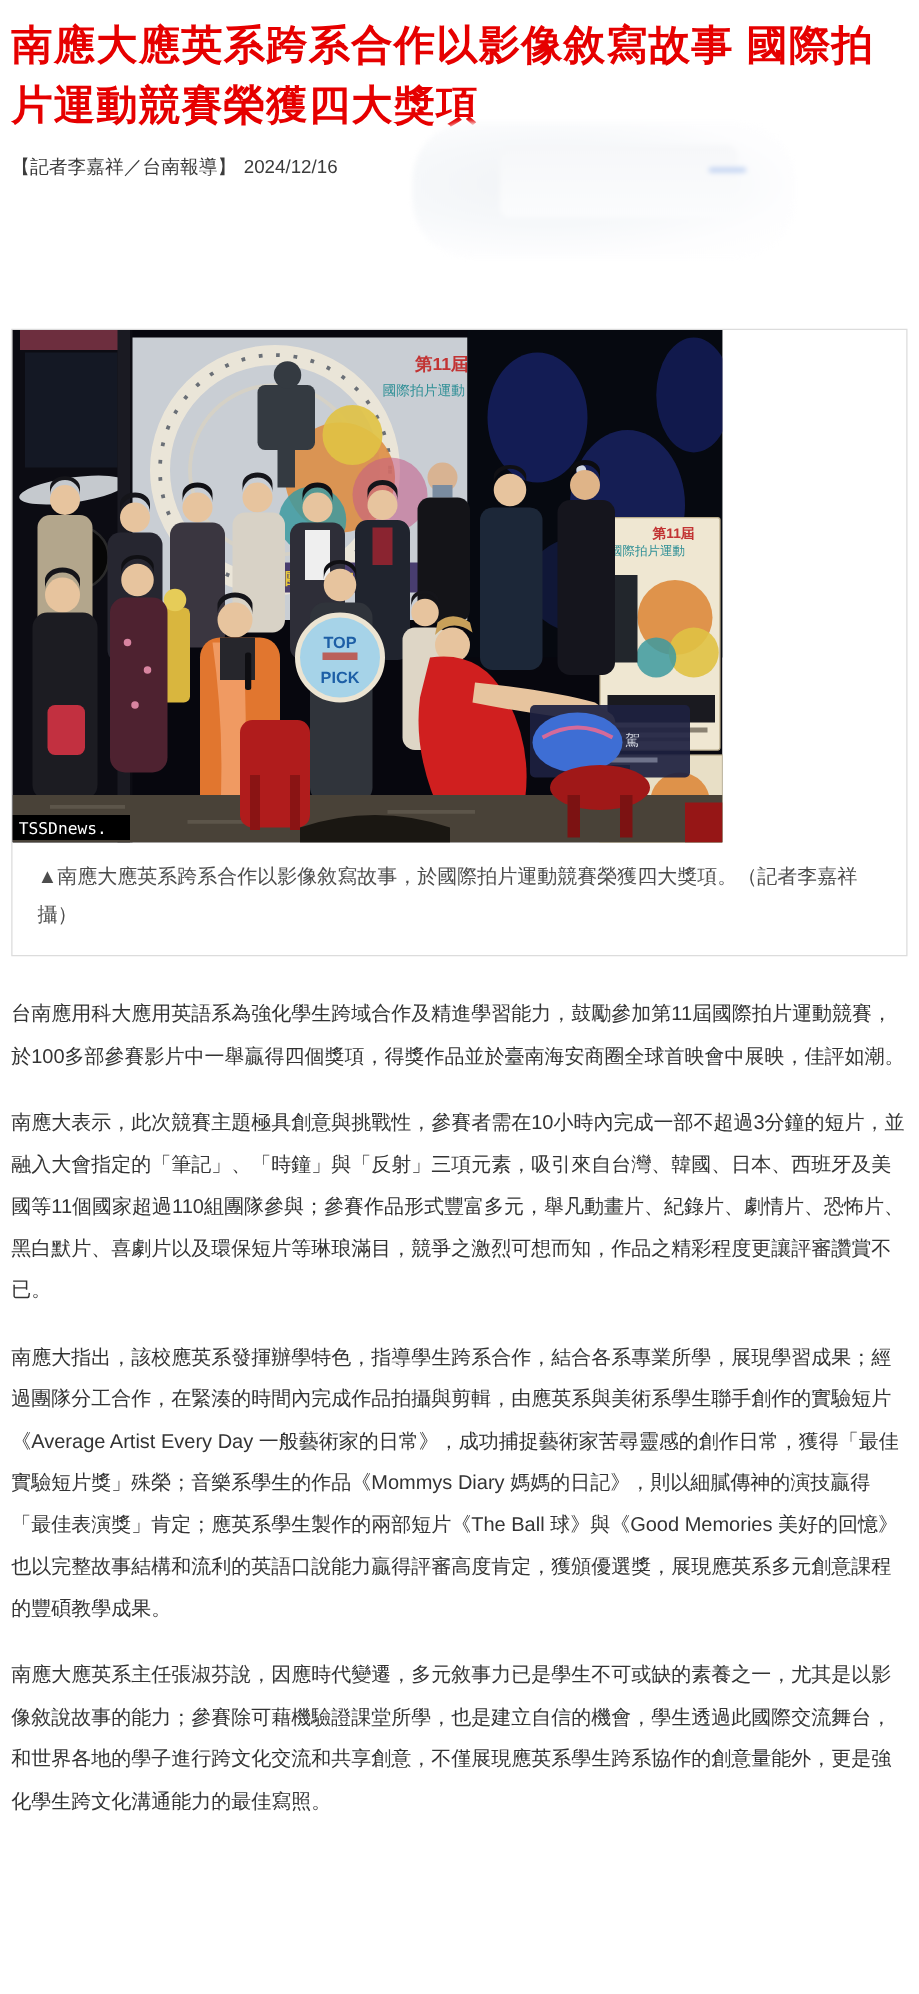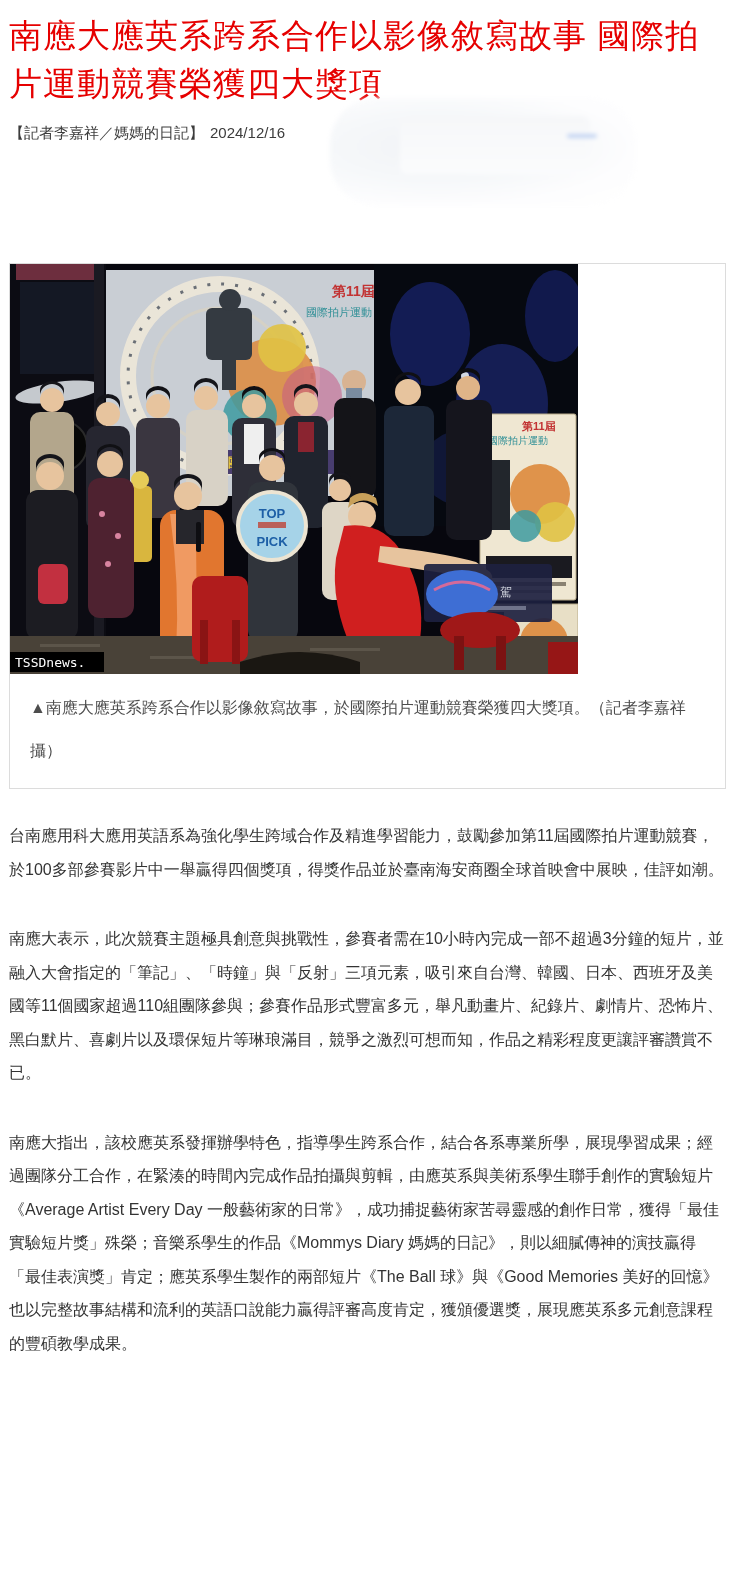--- a/index.html
+++ b/index.html
@@ -5,21 +5,21 @@
   html,body{margin:0;padding:0;background:#ffffff;}
   body{
     width:735px;height:1595px;overflow:hidden;
     font-family:"Liberation Sans","DejaVu Sans",sans-serif;
     -webkit-font-smoothing:antialiased;
   }
   .page{position:relative;padding:0 9px;width:717px;}
 
   h1.title{
     margin:12px 0 0;
-    font-size:33px;line-height:48px;font-weight:400;
+    font-size:33px;line-height:48px;font-weight:700;
     color:var(--title_red,#e60000);
     letter-spacing:1px;
   }
 
   .ghost-blob{
     position:absolute;left:330px;top:86px;width:306px;height:108px;
     background:radial-gradient(ellipse at 35% 45%, #f1f3f6 0%, #f6f8fa 40%, #fdfdfe 70%, #ffffff 100%);
     border-radius:46px;
     filter:blur(2px);
   }
@@ -38,46 +38,46 @@
 
   figure.photo-card{
     margin:120px 0 0;width:717px;box-sizing:border-box;
     border:1px solid var(--card_border,#dcdcdc);
     padding:0 0 16px 0;
   }
   .photo{width:624px;height:410px;position:relative;cursor:pointer;}
   .photo svg{display:block;width:568px;height:410px;}
   figcaption{
     margin:12px 20px 0 20px;
-    font-size:16px;line-height:43px;
+    font-size:16px;line-height:31px;
     color:var(--caption_text,#4d4d4d);
   }
 
   p.body{
     margin:30px 0 0;
     font-size:16px;line-height:33.5px;
     color:var(--body_text,#333333);
     text-align:left;
   }
-  p.body + p.body{margin-top:36px;}
+  p.body + p.body{margin-top:20px;}
 </style>
 </head>
 <body>
 
 <div class="page">
 
   <h1 class="title">南應大應英系跨系合作以影像敘寫故事 國際拍片運動競賽榮獲四大獎項</h1>
 
   <div class="ghost-blob">
     <span class="ghost-bar"></span>
     <span class="ghost-link"></span>
   </div>
 
   <div class="byline">
-    <span>【記者李嘉祥／媽媽的日記】</span><span class="date">2024/12/16</span>
+    <span>【記者李嘉祥／台南報導】</span><span class="date">2024/12/16</span>
   </div>
 
   <figure class="photo-card">
     <div class="photo">
       <svg viewBox="0 0 568 410" preserveAspectRatio="none">
 
         <rect x="0" y="0" width="568" height="410" fill="#07070e"></rect>
 
         <rect x="0" y="0" width="96" height="410" fill="#0c0c13"></rect>
         <rect x="6" y="0" width="84" height="16" fill="#8e3a4e" opacity="0.75"></rect>
@@ -262,14 +262,15 @@
           <text x="5" y="403" font-size="13" fill="#ffffff" font-family="DejaVu Sans Mono, monospace">TSSDnews.</text>
         </g>
       </svg>
     </div>
     <figcaption>▲南應大應英系跨系合作以影像敘寫故事，於國際拍片運動競賽榮獲四大獎項。（記者李嘉祥攝）</figcaption>
   </figure>
 
   <p class="body">台南應用科大應用英語系為強化學生跨域合作及精進學習能力，鼓勵參加第11屆國際拍片運動競賽，於100多部參賽影片中一舉贏得四個獎項，得獎作品並於臺南海安商圈全球首映會中展映，佳評如潮。</p>
   <p class="body">南應大表示，此次競賽主題極具創意與挑戰性，參賽者需在10小時內完成一部不超過3分鐘的短片，並融入大會指定的「筆記」、「時鐘」與「反射」三項元素，吸引來自台灣、韓國、日本、西班牙及美國等11個國家超過110組團隊參與；參賽作品形式豐富多元，舉凡動畫片、紀錄片、劇情片、恐怖片、黑白默片、喜劇片以及環保短片等琳琅滿目，競爭之激烈可想而知，作品之精彩程度更讓評審讚賞不已。</p>
   <p class="body">南應大指出，該校應英系發揮辦學特色，指導學生跨系合作，結合各系專業所學，展現學習成果；經過團隊分工合作，在緊湊的時間內完成作品拍攝與剪輯，由應英系與美術系學生聯手創作的實驗短片《Average Artist Every Day 一般藝術家的日常》，成功捕捉藝術家苦尋靈感的創作日常，獲得「最佳實驗短片獎」殊榮；音樂系學生的作品《Mommys Diary 媽媽的日記》，則以細膩傳神的演技贏得「最佳表演獎」肯定；應英系學生製作的兩部短片《The Ball 球》與《Good Memories 美好的回憶》也以完整故事結構和流利的英語口說能力贏得評審高度肯定，獲頒優選獎，展現應英系多元創意課程的豐碩教學成果。</p>
+  <p class="body">南應大應英系主任張淑芬說，因應時代變遷，多元敘事力已是學生不可或缺的素養之一，尤其是以影像敘說故事的能力；參賽除可藉機驗證課堂所學，也是建立自信的機會，學生透過此國際交流舞台，和世界各地的學子進行跨文化交流和共享創意，不僅展現應英系學生跨系協作的創意量能外，更是強化學生跨文化溝通能力的最佳寫照。</p>
 
 </div>
 
 </body></html>

